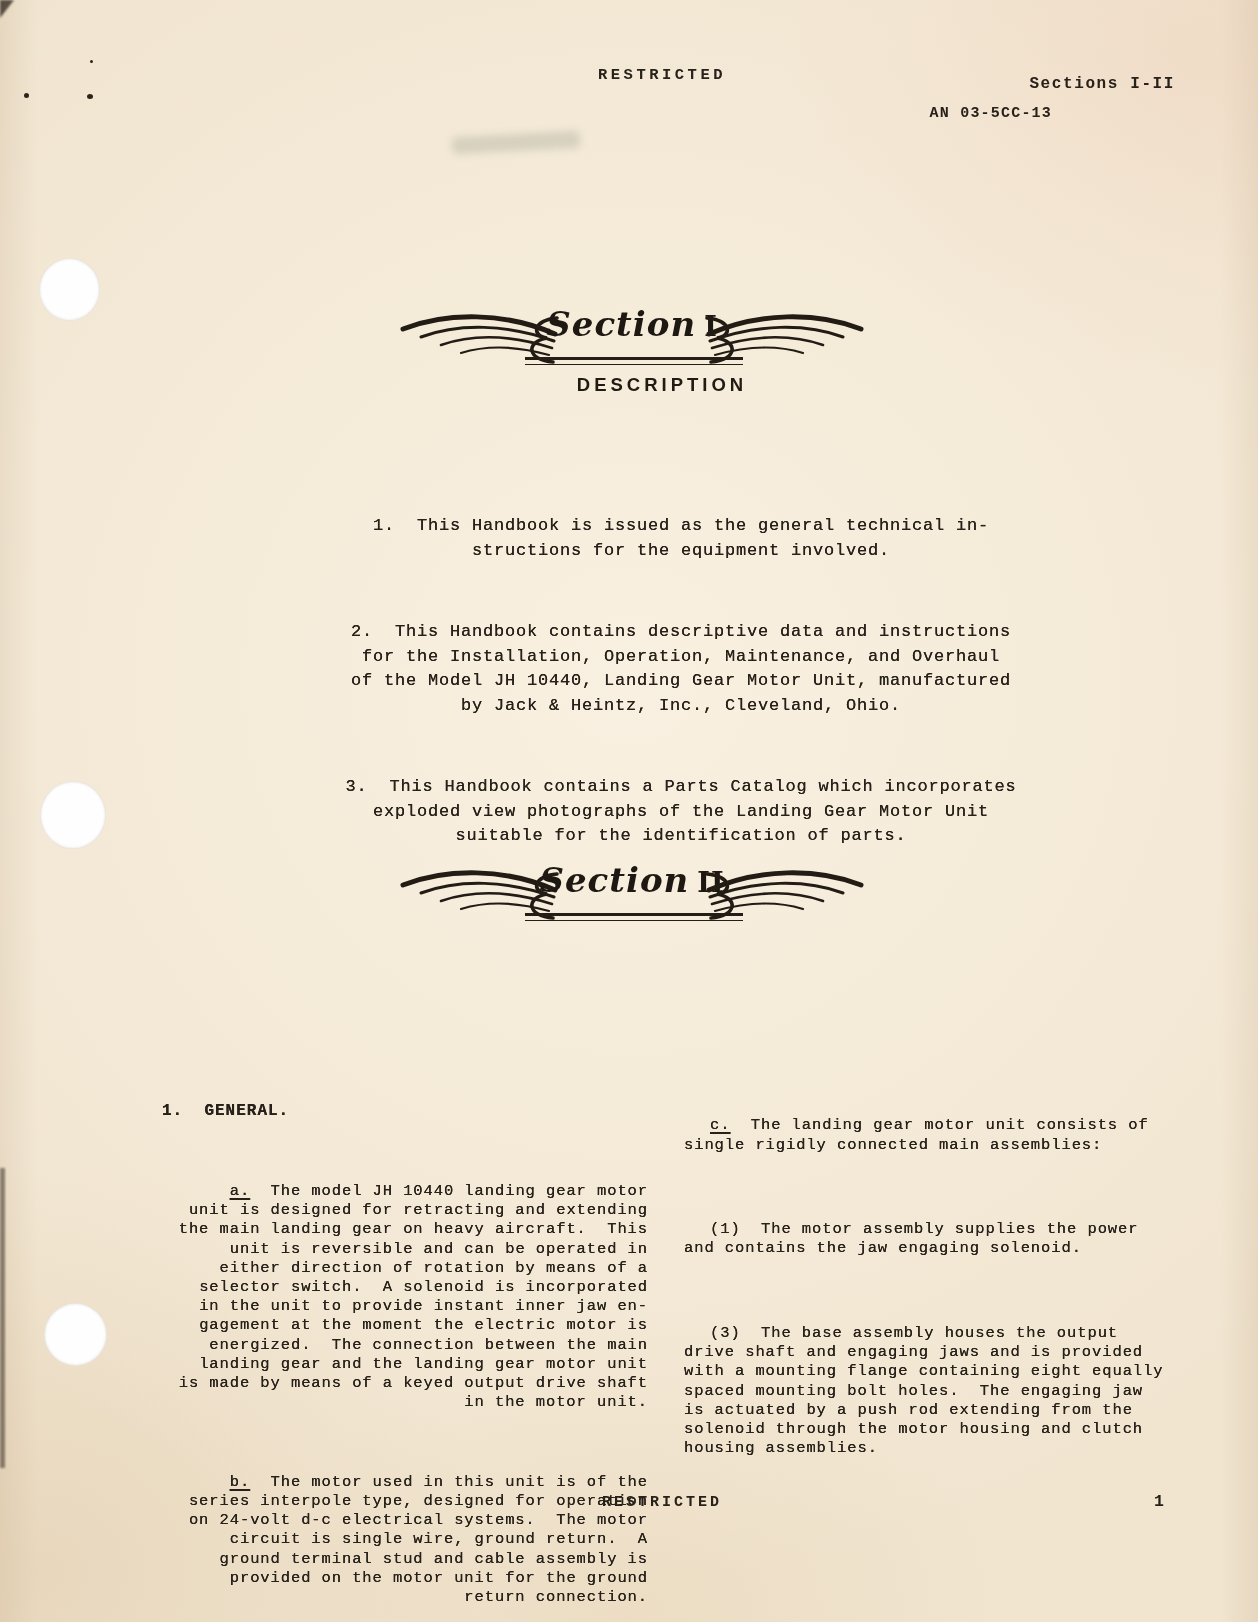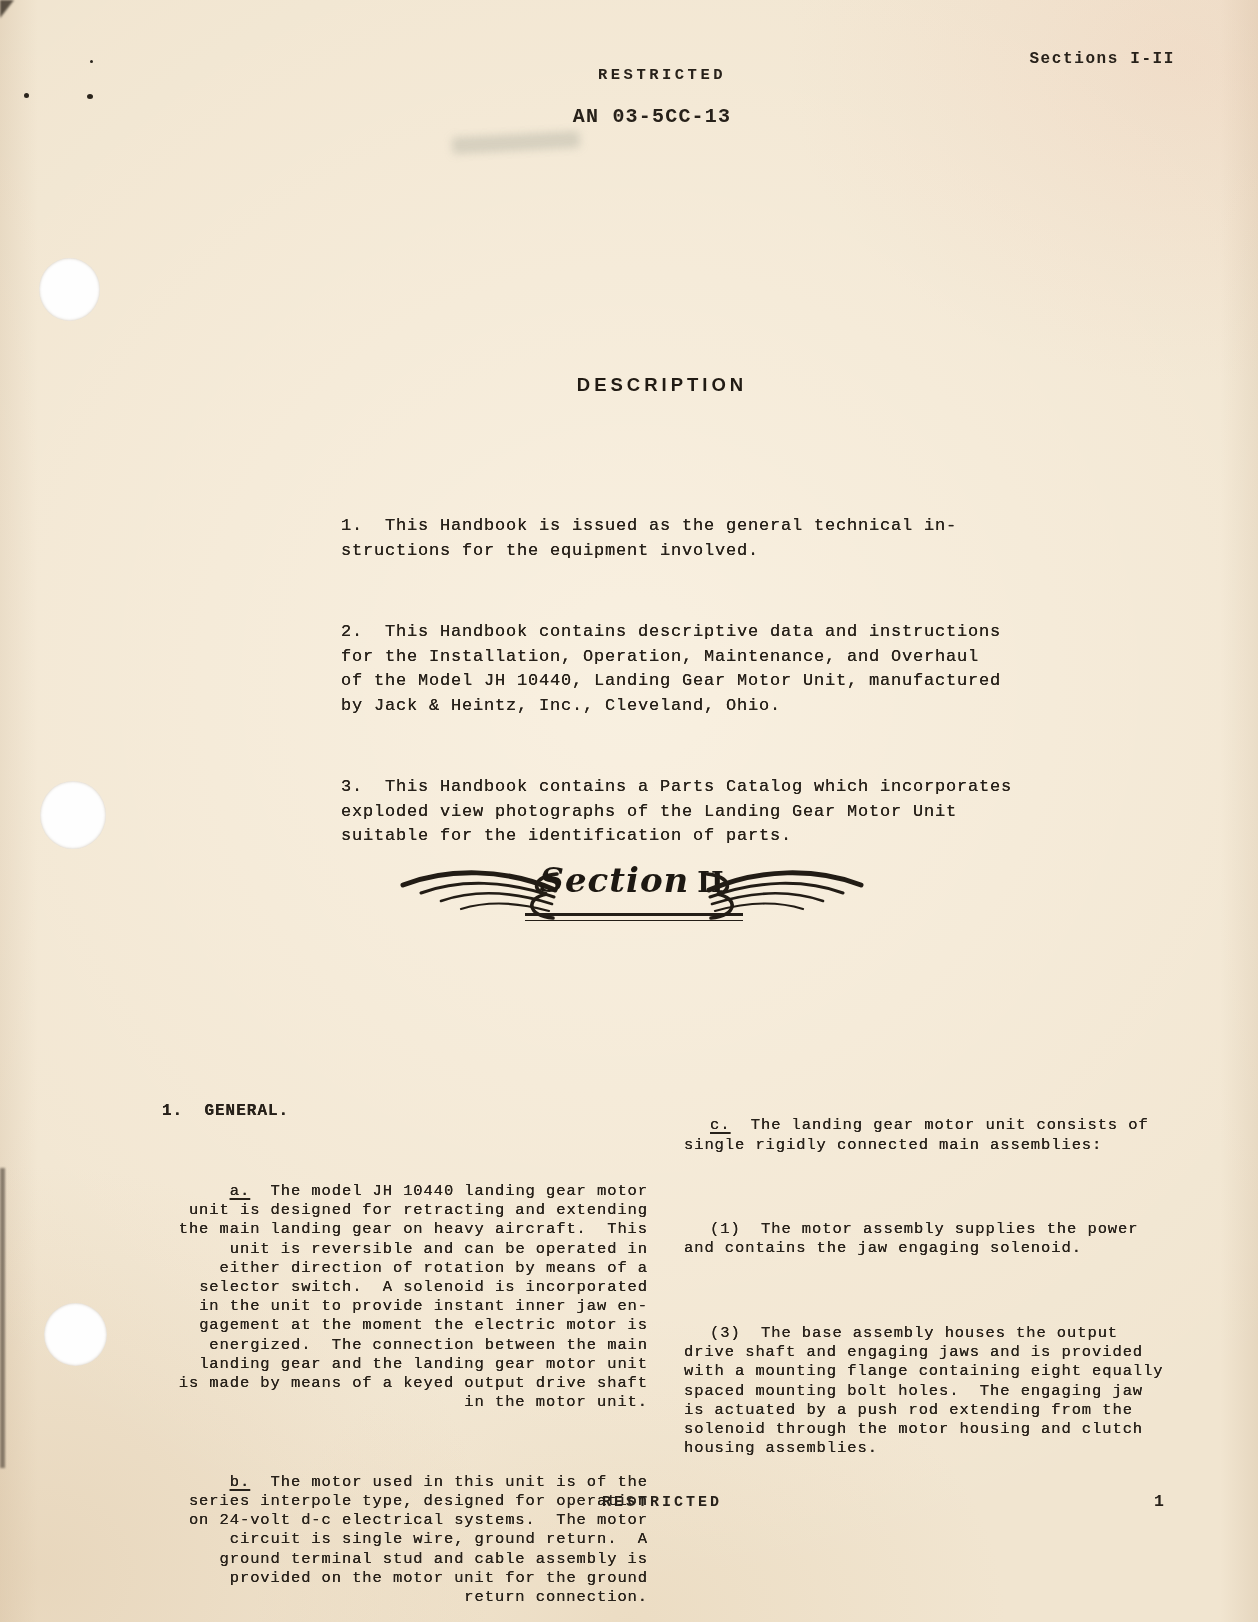--- a/index.html
+++ b/index.html
@@ -21,25 +21,25 @@
   .body-text{
     white-space:pre-wrap;
     text-shadow:0 0 0.5px currentColor;
   }
   
   .hdr-classification{
     position:absolute;top:66px;left:262px;width:800px;text-align:center;
     font-size:15.5px;font-weight:700;letter-spacing:3.5px;
   }
   .hdr-docnum{
-    position:absolute;top:105px;left:252px;width:800px;text-align:center;
-    font-size:20px;font-weight:700;letter-spacing:1.2px;
+    position:absolute;top:105px;left:252px;width:800px;text-align:right;
+    font-size:15px;font-weight:700;letter-spacing:1.2px;
   }
   .hdr-sections{
-    position:absolute;top:50px;right:83px;
+    position:absolute;top:75px;right:83px;
     font-size:16px;font-weight:700;letter-spacing:1.6px;
   }
   
   .banner{position:absolute;left:397px;width:470px;height:66px;}
   .banner-1{top:304px;}
   .banner-2{top:860px;}
   .wing{position:absolute;top:6px;width:162px;height:54px;}
   .wing-left{left:0;}
   .wing-right{right:0;transform:scaleX(-1);}
   .banner-underline{
@@ -60,21 +60,21 @@
   .sec-heading{
     position:absolute;left:262px;width:800px;text-align:center;
     font-family:"Liberation Sans","DejaVu Sans",sans-serif;
     font-weight:700;font-size:18.5px;letter-spacing:4px;color:#211b14;
   }
   .sec-heading-1{top:374px;}
   .sec-heading-2{top:928px;}
   
   .intro{position:absolute;left:341px;top:478px;width:680px;}
   .intro p{
-    margin:0 0 21px 0;font-size:17px;line-height:24.5px;letter-spacing:0.8px;
+    margin:0 0 21px 0;font-size:17px;line-height:24.5px;letter-spacing:0.8px;text-align:center;
   }
   
   .col{position:absolute;top:1064px;font-size:15.5px;line-height:19.2px;letter-spacing:0.9px;}
   .col-left{left:146px;width:502px;}
   .col-right{left:684px;width:500px;}
   .col-heading{
     font-weight:700;font-size:16px;letter-spacing:1px;margin:0 0 22px 16px;white-space:pre-wrap;
     text-shadow:0 0 0.5px currentColor;color:#27211a;
   }
   .col-left  p.cp{margin:0 0 22px 0;text-align:right;}
@@ -128,20 +128,40 @@
   <div class="speck speck-1"></div>
   <div class="speck speck-2"></div>
   <div class="speck speck-3"></div>
   <div class="corner-wedge"></div>
   <div class="edge-strip"></div>
 
   <div class="tw hdr-classification">RESTRICTED</div>
   <div class="tw hdr-docnum">AN 03-5CC-13</div>
   <div class="tw hdr-sections">Sections I-II</div>
 
+  <div class="banner banner-1">
+    <svg class="wing wing-left" viewBox="0 0 162 54" fill="none" stroke="#221c15" stroke-linecap="round">
+      <path d="M158,24 C108,2 50,2 6,19" stroke-width="5"></path>
+      <path d="M157,31 C110,14 62,13 24,27" stroke-width="3"></path>
+      <path d="M155,38 C114,25 76,24 44,35" stroke-width="2.6"></path>
+      <path d="M152,45 C120,36 90,35 64,43" stroke-width="2.2"></path>
+      <path d="M160,8 C136,10 134,26 150,28 C128,32 130,50 156,52" stroke-width="3.6"></path>
+    </svg>
+    <div class="banner-underline"></div>
+    <div class="banner-label">
+      <span class="banner-script">Section</span><span class="banner-numeral">I</span>
+    </div>
+    <svg class="wing wing-right" viewBox="0 0 162 54" fill="none" stroke="#221c15" stroke-linecap="round">
+      <path d="M158,24 C108,2 50,2 6,19" stroke-width="5"></path>
+      <path d="M157,31 C110,14 62,13 24,27" stroke-width="3"></path>
+      <path d="M155,38 C114,25 76,24 44,35" stroke-width="2.6"></path>
+      <path d="M152,45 C120,36 90,35 64,43" stroke-width="2.2"></path>
+      <path d="M160,8 C136,10 134,26 150,28 C128,32 130,50 156,52" stroke-width="3.6"></path>
+    </svg>
+  </div>
   <div class="sec-heading sec-heading-1">DESCRIPTION</div>
 
   <div class="intro tw body-text">
     <p>1.  This Handbook is issued as the general technical in-
 structions for the equipment involved.</p>
     <p>2.  This Handbook contains descriptive data and instructions
 for the Installation, Operation, Maintenance, and Overhaul
 of the Model JH 10440, Landing Gear Motor Unit, manufactured
 by Jack &amp; Heintz, Inc., Cleveland, Ohio.</p>
     <p>3.  This Handbook contains a Parts Catalog which incorporates

